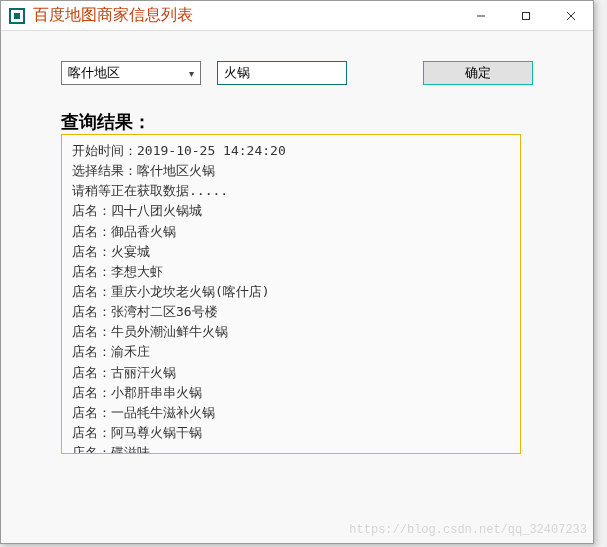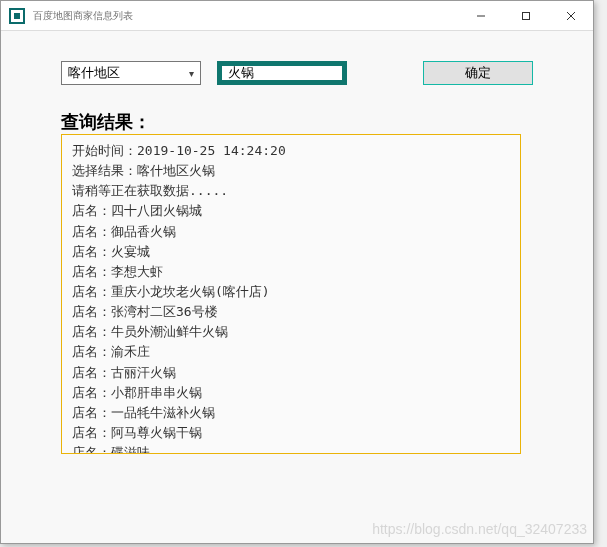--- a/index.html
+++ b/index.html
@@ -33,22 +33,22 @@
       align-items: center;
       justify-content: center;
     }
     .titlebar-icon-inner {
       width: 6px;
       height: 6px;
       background: #0b6b6b;
     }
     .titlebar-title {
       flex: 1;
-      font-size: 10px;
-      color: #737373;
+      font-size: 16px;
+      color: #c2410c;
     }
     .titlebar-controls {
       display: flex;
     }
     .tb-btn {
       width: 45px;
       height: 29px;
       display: flex;
       align-items: center;
       justify-content: center;
@@ -79,21 +79,21 @@
     }
     .combo-arrow {
       position: absolute;
       right: 6px;
       font-size: 10px;
       color: #444;
     }
     .text-input {
       width: 130px;
       height: 24px;
-      border: 5px solid #0f766e;
+      border: 1px solid #0f766e;
       background: #fff;
       padding-left: 6px;
       font-size: 13px;
       outline: none;
     }
     .ok-btn {
       width: 110px;
       height: 24px;
       background: #e1e1e1;
       border: 1px solid #14b8a6;
@@ -119,23 +119,23 @@
       font-size: 13px;
       line-height: 1.55;
       color: #333;
       white-space: pre;
       overflow: hidden;
     }
     .watermark {
       position: absolute;
       right: 20px;
       bottom: 10px;
-      font-size: 14px;
+      font-size: 12px;
       color: rgba(150,150,150,0.35);
-      font-family: Liberation Sans, sans-serif;
+      font-family: Liberation Mono, monospace;
     }
   </style>
 </head>
 <body>
 
 <div class="window">
   <div class="titlebar">
     <div class="titlebar-icon">
       <div class="titlebar-icon-inner"></div>
     </div>

